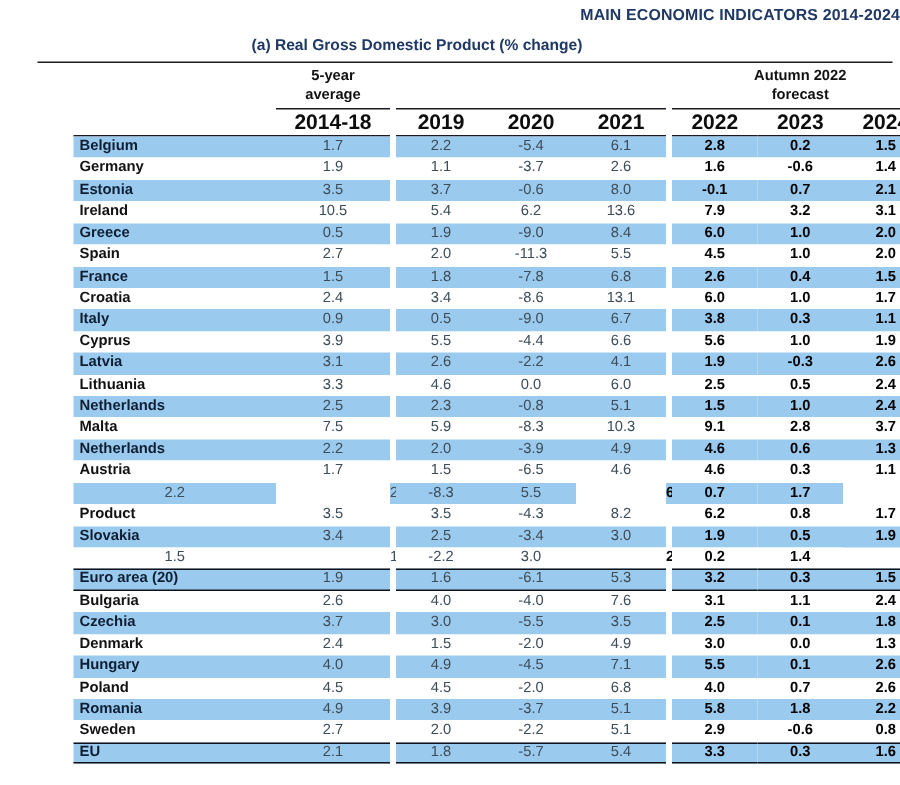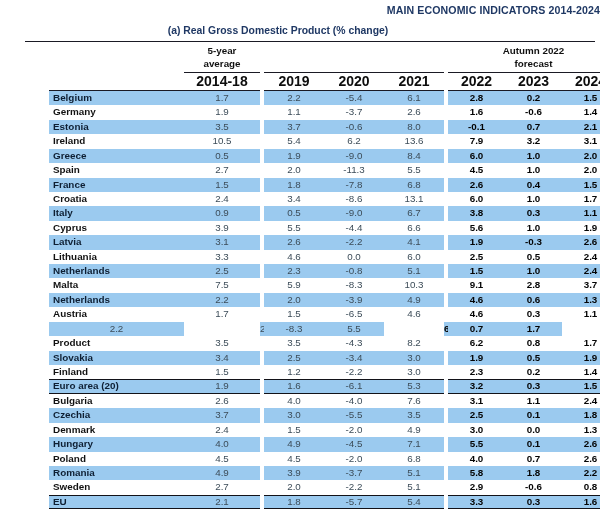--- a/index.html
+++ b/index.html
@@ -325,21 +325,20 @@
         <div class="cell gapcell"></div>
         <div class="cell val">2.5</div>
         <div class="cell val">-3.4</div>
         <div class="cell val">3.0</div>
         <div class="cell gapcell"></div>
         <div class="cell fval">1.9</div>
         <div class="cell fval">0.5</div>
         <div class="cell fval">1.9</div>
       </div>
         <div class="grid row">
-        <div class="cell country">Finland</div>
         <div class="cell val">1.5</div>
         <div class="cell gapcell"></div>
         <div class="cell val">1.2</div>
         <div class="cell val">-2.2</div>
         <div class="cell val">3.0</div>
         <div class="cell gapcell"></div>
         <div class="cell fval">2.3</div>
         <div class="cell fval">0.2</div>
         <div class="cell fval">1.4</div>
       </div>

